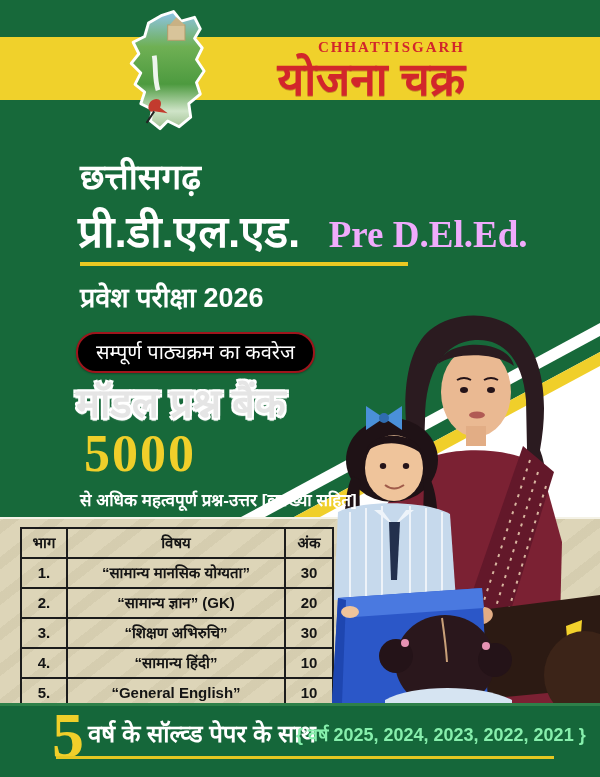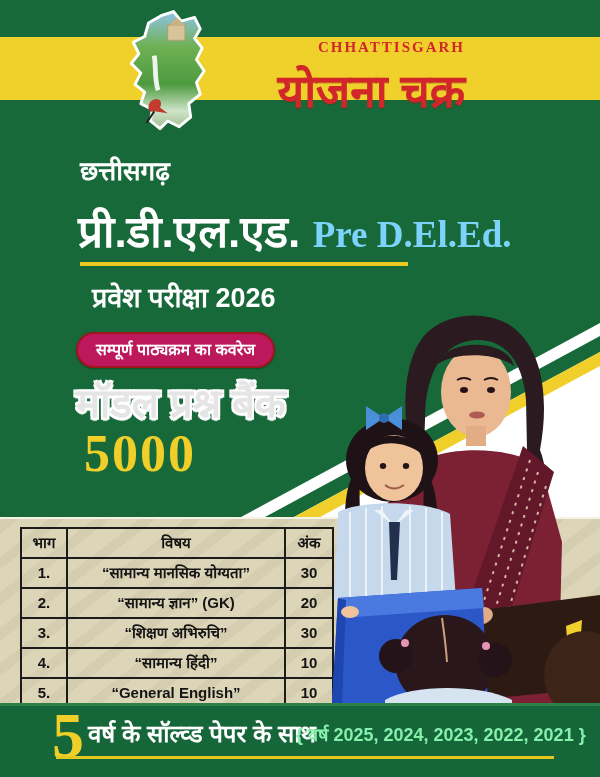--- a/index.html
+++ b/index.html
@@ -10,37 +10,37 @@
     margin:0 auto;
   }
   
   .yellow-band{position:absolute;left:0;top:37px;width:600px;height:63px;background:#f0d12b;z-index:1;}
   .brand{position:absolute;left:205px;top:40px;width:260px;text-align:right;z-index:3;}
   .brand-small{
     font-family:"Liberation Serif", serif;font-weight:bold;font-size:15px;
     letter-spacing:2px;color:#d2262b;line-height:1;
   }
   .brand-main{
-    font-weight:bold;font-size:46px;color:#d2262b;line-height:1.05;margin-top:12px;
+    font-weight:bold;font-size:46px;color:#d2262b;line-height:1.05;margin-top:0px;
     text-shadow:0 1px 0 rgba(120,20,20,.35);
   }
   .map-logo{position:absolute;left:112px;top:8px;width:96px;height:128px;z-index:4;}
   
   .main{position:absolute;left:0;top:0;width:600px;height:777px;z-index:6;pointer-events:none;}
-  .state-label{position:absolute;left:80px;top:152px;font-size:26px;font-weight:bold;color:#ffffff;}
+  .state-label{position:absolute;left:80px;top:152px;font-size:35px;font-weight:bold;color:#ffffff;}
   .course-line{position:absolute;left:78px;top:200px;white-space:nowrap;}
   .course-hindi{font-size:44px;font-weight:bold;color:#ffffff;text-align:right;}
-  .course-english{font-family:"Liberation Serif", serif;font-size:37px;font-weight:bold;color:#7dd3fc;margin-left:8px;}
+  .course-english{font-family:"Liberation Serif", serif;font-size:37px;font-weight:bold;color:#f0abfc;margin-left:24px;}
   .course-underline{position:absolute;left:80px;top:262px;width:328px;height:4px;background:#e9c922;}
-  .exam-line{position:absolute;left:80px;top:278px;font-size:27px;font-weight:bold;color:#ffffff;margin-left:12px;}
+  .exam-line{position:absolute;left:80px;top:278px;font-size:27px;font-weight:bold;color:#ffffff;}
   .coverage-pill{
     position:absolute;left:76px;top:332px;
-    background:#be185d;border:2px solid #9e151c;border-radius:20px;
+    background:#000000;border:2px solid #9e151c;border-radius:20px;
     padding:4px 18px 6px 18px;
-    font-size:16px;font-weight:bold;color:#ffffff;white-space:nowrap;
+    font-size:20px;font-weight:normal;color:#ffffff;white-space:nowrap;
     box-shadow:0 1px 2px rgba(0,0,0,.3);
   }
   .model-bank{
     position:absolute;left:76px;top:374px;
     font-size:40px;font-weight:bold;color:#e5e5e5;white-space:nowrap;
     text-shadow:-2px -2px 0 #fff,2px -2px 0 #fff,-2px 2px 0 #fff,2px 2px 0 #fff,0 3px 1px #fff;
   }
   .big-count{
     position:absolute;left:84px;top:424px;
     font-family:"Liberation Serif", serif;font-size:52px;font-weight:bold;color:#f0cf2a;
@@ -232,20 +232,21 @@
     <div class="state-label">छत्तीसगढ़</div>
     <div class="course-line">
       <span class="course-hindi">प्री.डी.एल.एड.</span>
       <span class="course-english">Pre D.El.Ed.</span>
     </div>
     <div class="course-underline"></div>
     <div class="exam-line">प्रवेश परीक्षा 2026</div>
     <div class="coverage-pill">सम्पूर्ण पाठ्यक्रम का कवरेज</div>
     <div class="model-bank">मॉडल प्रश्न बैंक</div>
     <div class="big-count">5000</div>
+    <div class="count-subtitle">से अधिक महत्वपूर्ण प्रश्न-उत्तर [व्याख्या सहित]</div>
   </div>
 
   <div class="footer-banner">
     <div class="footer-big5">5</div>
     <div class="footer-text">वर्ष के सॉल्व्ड पेपर के साथ</div>
     <div class="footer-years">{ वर्ष 2025, 2024, 2023, 2022, 2021 }</div>
     <div class="footer-underline"></div>
   </div>
 
 </div>

